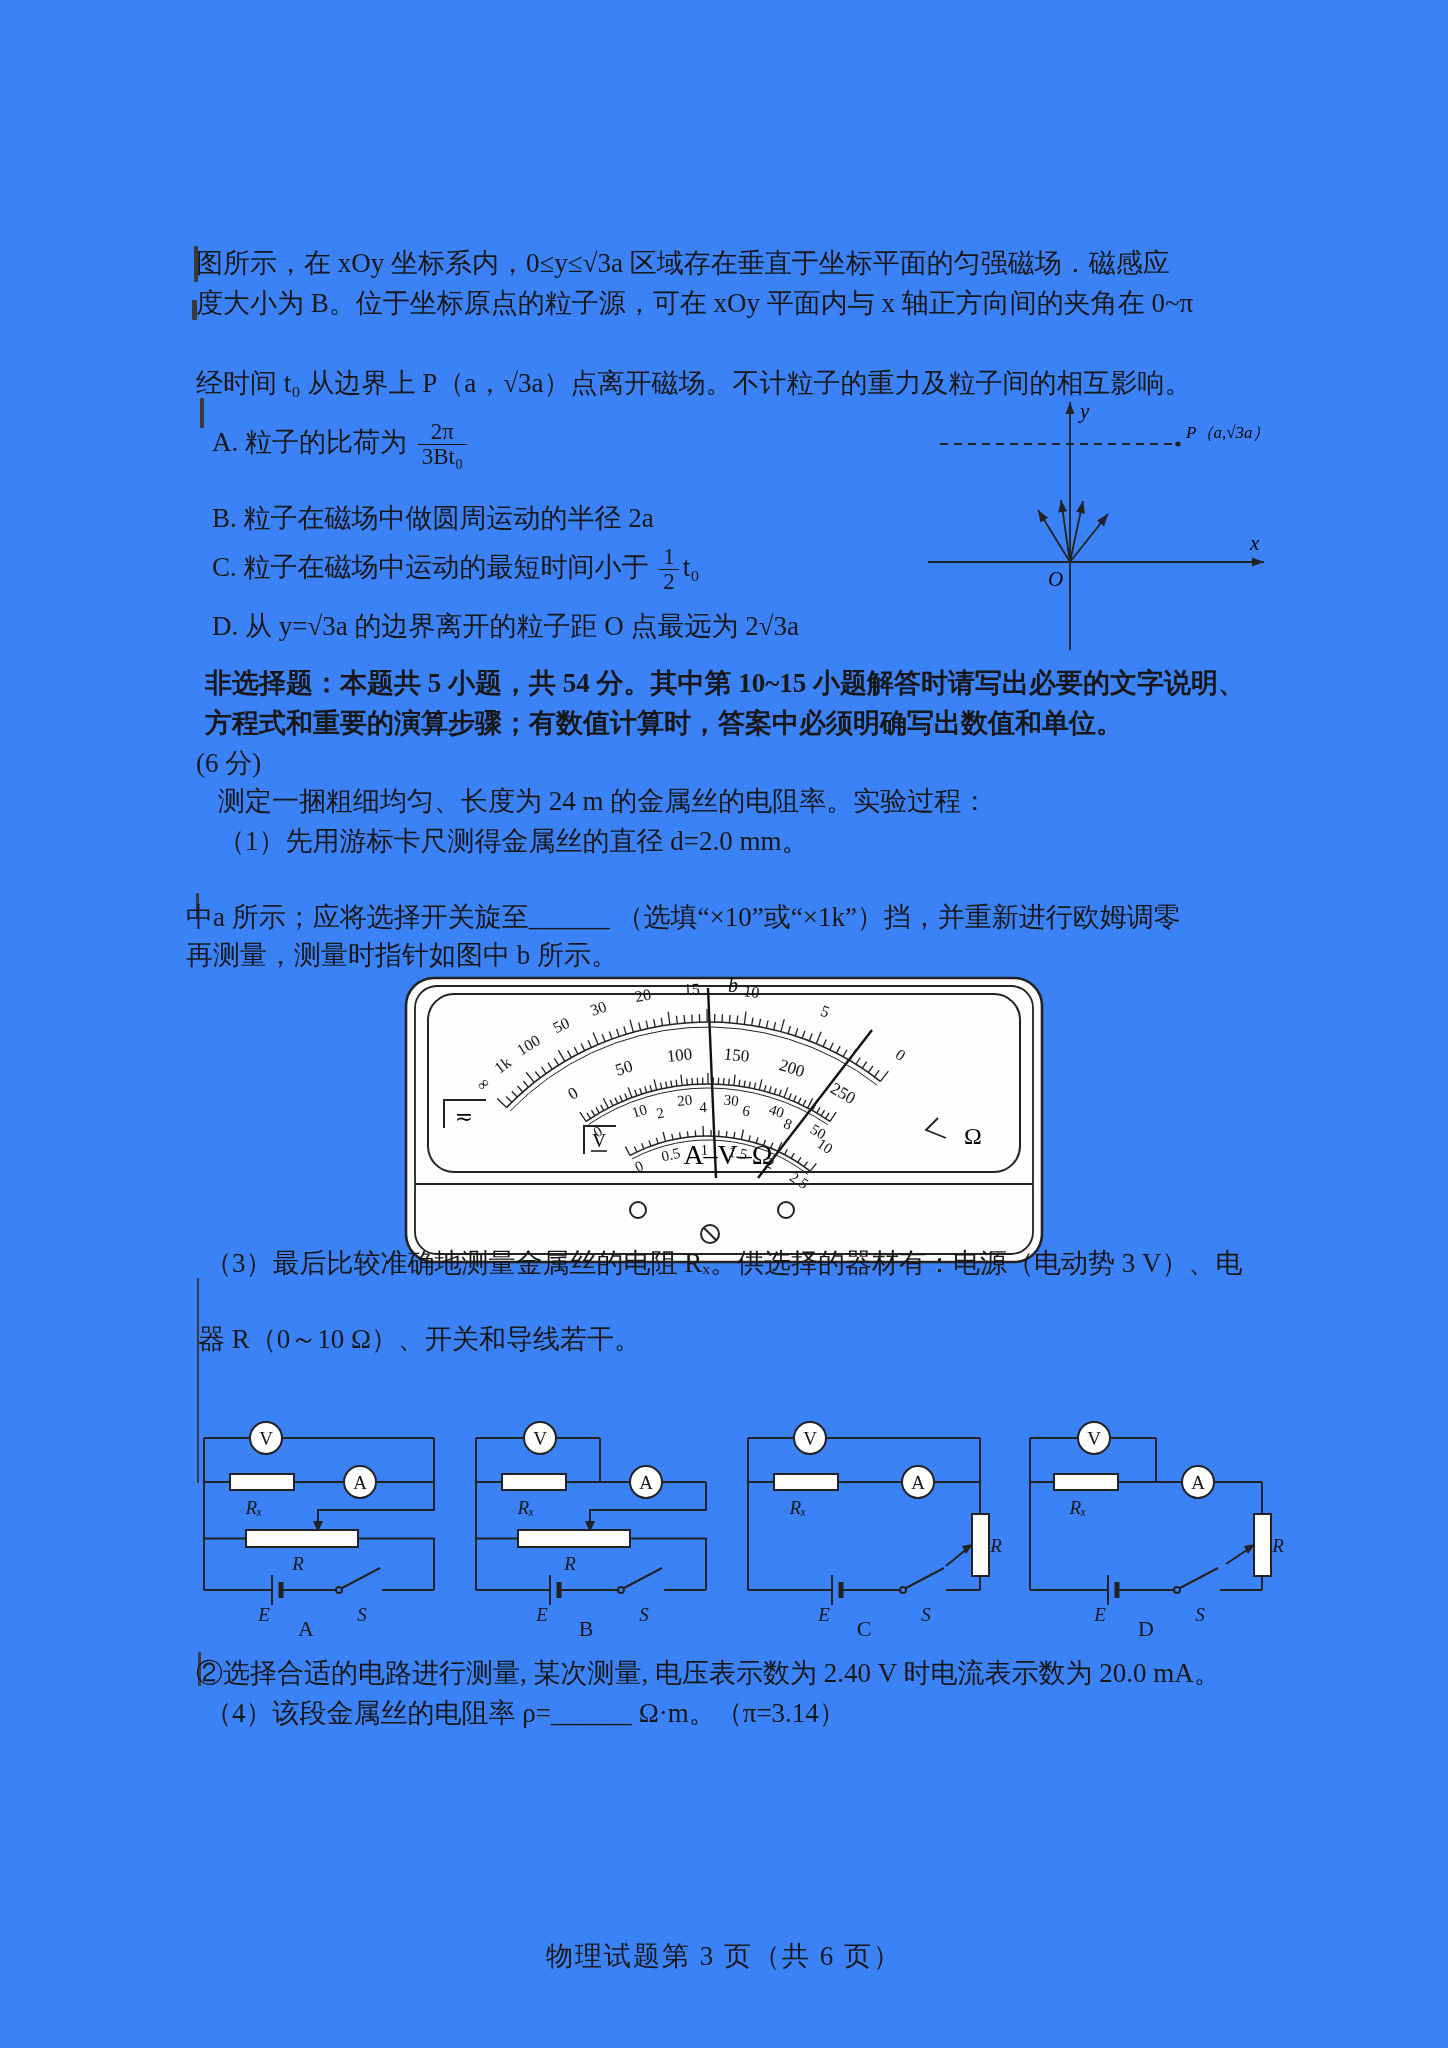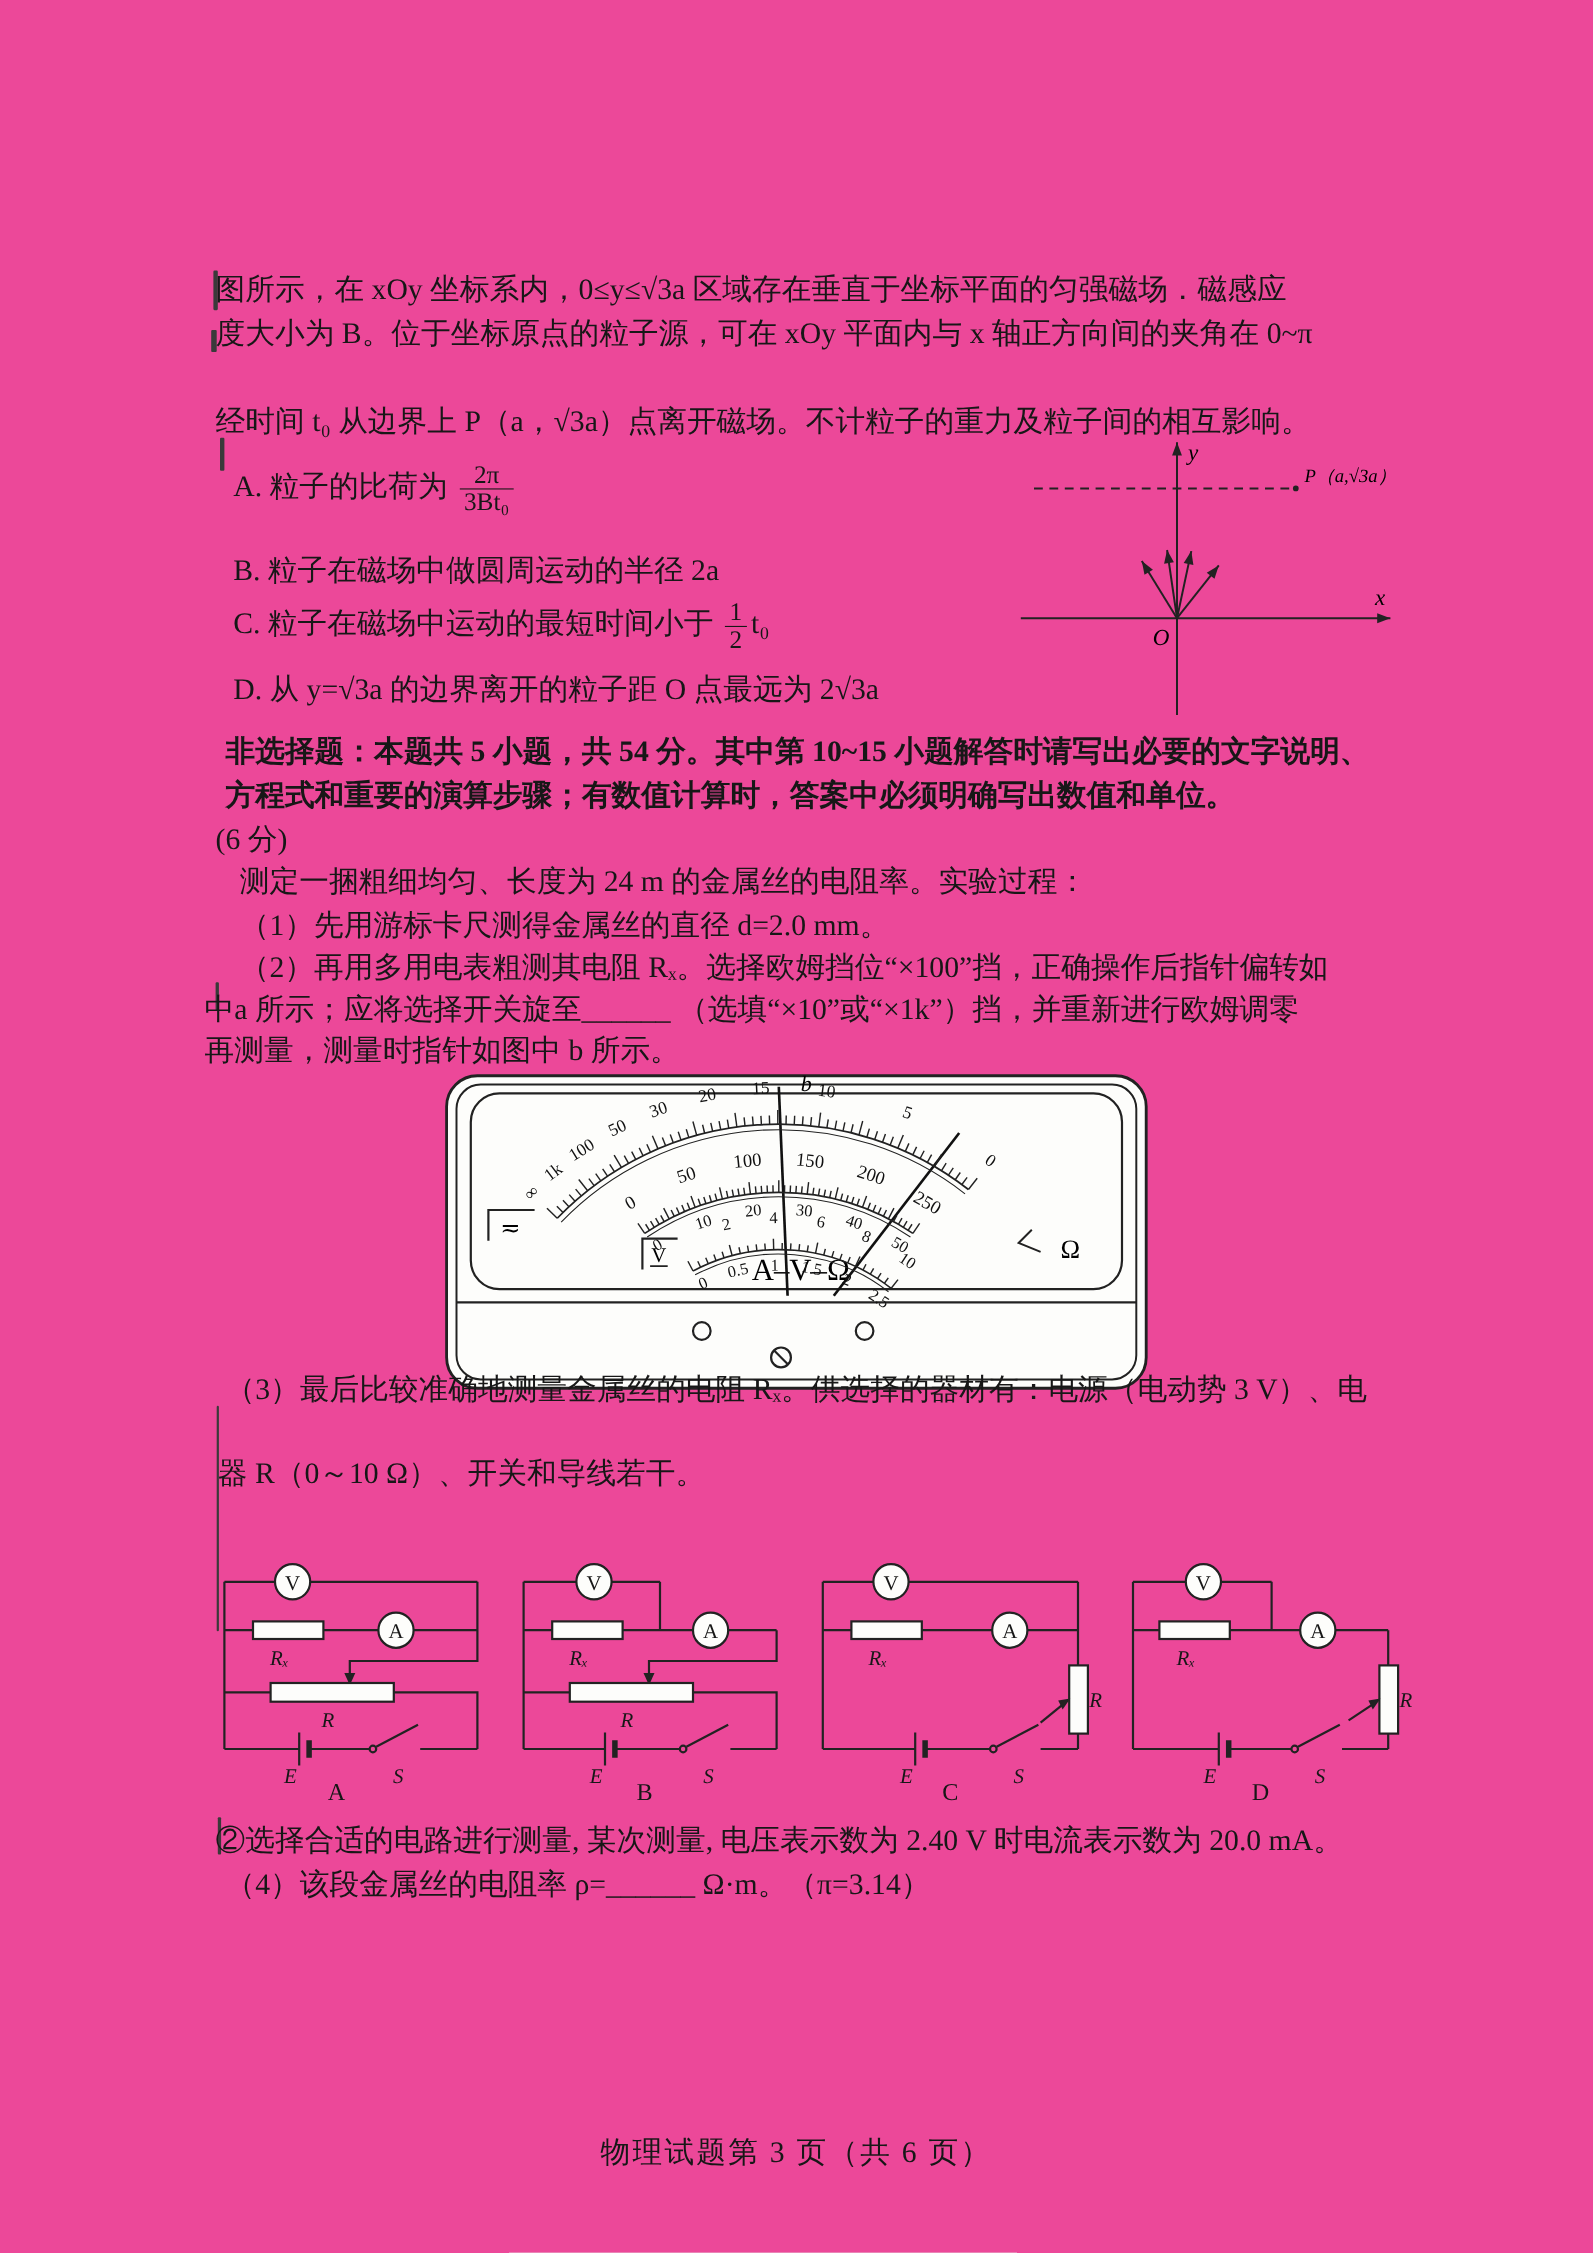--- a/index.html
+++ b/index.html
@@ -1,16 +1,16 @@
 <!DOCTYPE html>
 <html><head>
 <meta charset="utf-8">
 <style>
   html,body{margin:0;padding:0;background:#e9e9e7;}
-  .page{position:relative;width:1448px;height:2048px;background:#ec4899;margin:0 auto;
+  .page{position:relative;width:1448px;height:2048px;background:#3b82f6;margin:0 auto;
         font-family:"Liberation Serif","DejaVu Serif",serif;color:#171717;overflow:hidden;}
   .abs{position:absolute;white-space:nowrap;}
   .tl{font-size:27px;line-height:38px;}
   .bold{font-weight:bold;}
   .frac{display:inline-block;vertical-align:middle;text-align:center;font-size:23px;line-height:1.05;margin:0 4px;}
   .frac .num{display:block;padding:0 4px;border-bottom:1.6px solid #171717;}
   .frac .den{display:block;padding:0 4px;}
   .optline{font-size:27px;}
   svg text{font-family:"Liberation Serif","DejaVu Serif",serif;}
   .art{position:absolute;background:#3a3a3a;border-radius:1px;}
@@ -69,21 +69,20 @@
       <line x1="150" y1="170" x2="188" y2="122" stroke="#222" stroke-width="1.8"></line>
       <polygon points="188,122 184.0797708776912,134.20171314318617 177.02335845753532,128.6153866438961" fill="#222" stroke="none"></polygon>
     </svg>
 
   <div class="abs tl bold" style="left:205px;top:664px;">非选择题：本题共 5 小题，共 54 分。其中第 10~15 小题解答时请写出必要的文字说明、</div>
   <div class="abs tl bold" style="left:205px;top:704px;">方程式和重要的演算步骤；有数值计算时，答案中必须明确写出数值和单位。</div>
 
   <div class="abs tl" style="left:196px;top:744px;">(6 分)</div>
   <div class="abs tl" style="left:218px;top:782px;">测定一捆粗细均匀、长度为 24 m 的金属丝的电阻率。实验过程：</div>
   <div class="abs tl" style="left:218px;top:822px;">（1）先用游标卡尺测得金属丝的直径 d=2.0 mm。</div>
-  <div class="abs tl" style="left:218px;top:860px;">（2）再用多用电表粗测其电阻 Rₓ。选择欧姆挡位“×100”挡，正确操作后指针偏转如</div>
   <div class="abs tl" style="left:186px;top:898px;">中a 所示；应将选择开关旋至______ （选填“×10”或“×1k”）挡，并重新进行欧姆调零</div>
   <div class="abs tl" style="left:186px;top:936px;">再测量，测量时指针如图中 b 所示。</div>
 
   <svg id="meter-svg" class="abs" style="left:398px;top:972px;" width="652" height="296" viewBox="0 0 652 296">
     <rect x="8" y="6" width="636" height="284" rx="28" fill="#fdfdfb" stroke="#222" stroke-width="2.6"></rect>
     <rect x="17" y="14" width="618" height="268" rx="22" fill="none" stroke="#222" stroke-width="1.8"></rect>
     <rect x="30" y="22" width="592" height="178" rx="26" fill="none" stroke="#222" stroke-width="2"></rect>
     <line x1="17" y1="212" x2="635" y2="212" stroke="#222" stroke-width="2"></line>
     <circle cx="240" cy="238" r="8" fill="none" stroke="#222" stroke-width="2"></circle>
     <circle cx="388" cy="238" r="8" fill="none" stroke="#222" stroke-width="2"></circle>

